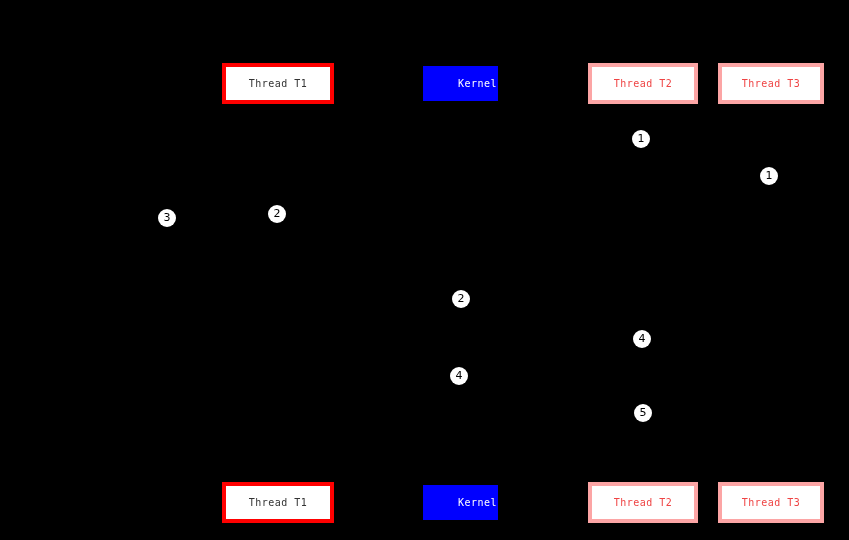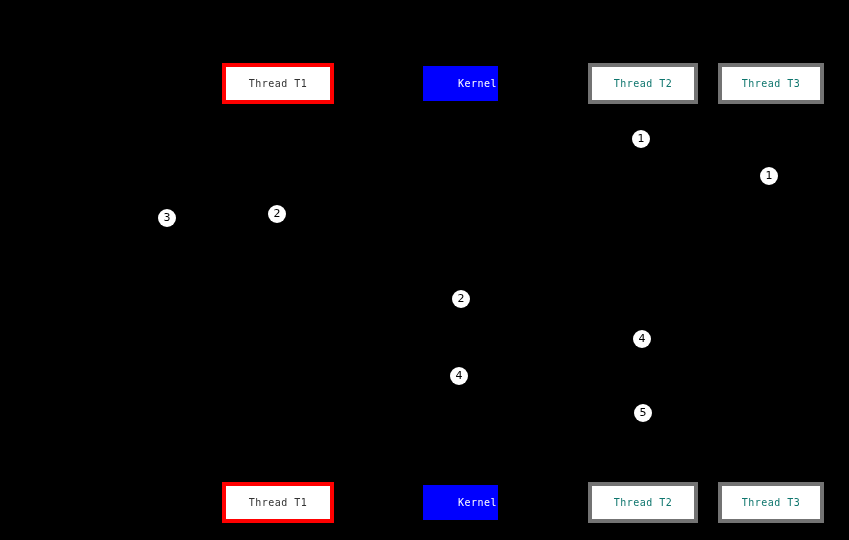--- a/index.html
+++ b/index.html
@@ -31,22 +31,22 @@
     white-space: nowrap;
     line-height: 1;
   }
   .lifeline-box.style-outline-red {
     background: #ffffff;
     border: 4px solid #ff0000;
     color: #333333;
   }
   .lifeline-box.style-outline-blue {
     background: #ffffff;
-    border: 4px solid #737373;
-    color: #0f766e;
+    border: 4px solid #fca5a5;
+    color: #ef4444;
   }
   .lifeline-box.style-solid-blue {
     background: #0000ff;
     border: 0 solid #0000ff;
     color: #ffffff;
     padding-left: 34px;
   }
 
   
   .lifeline-stem {

